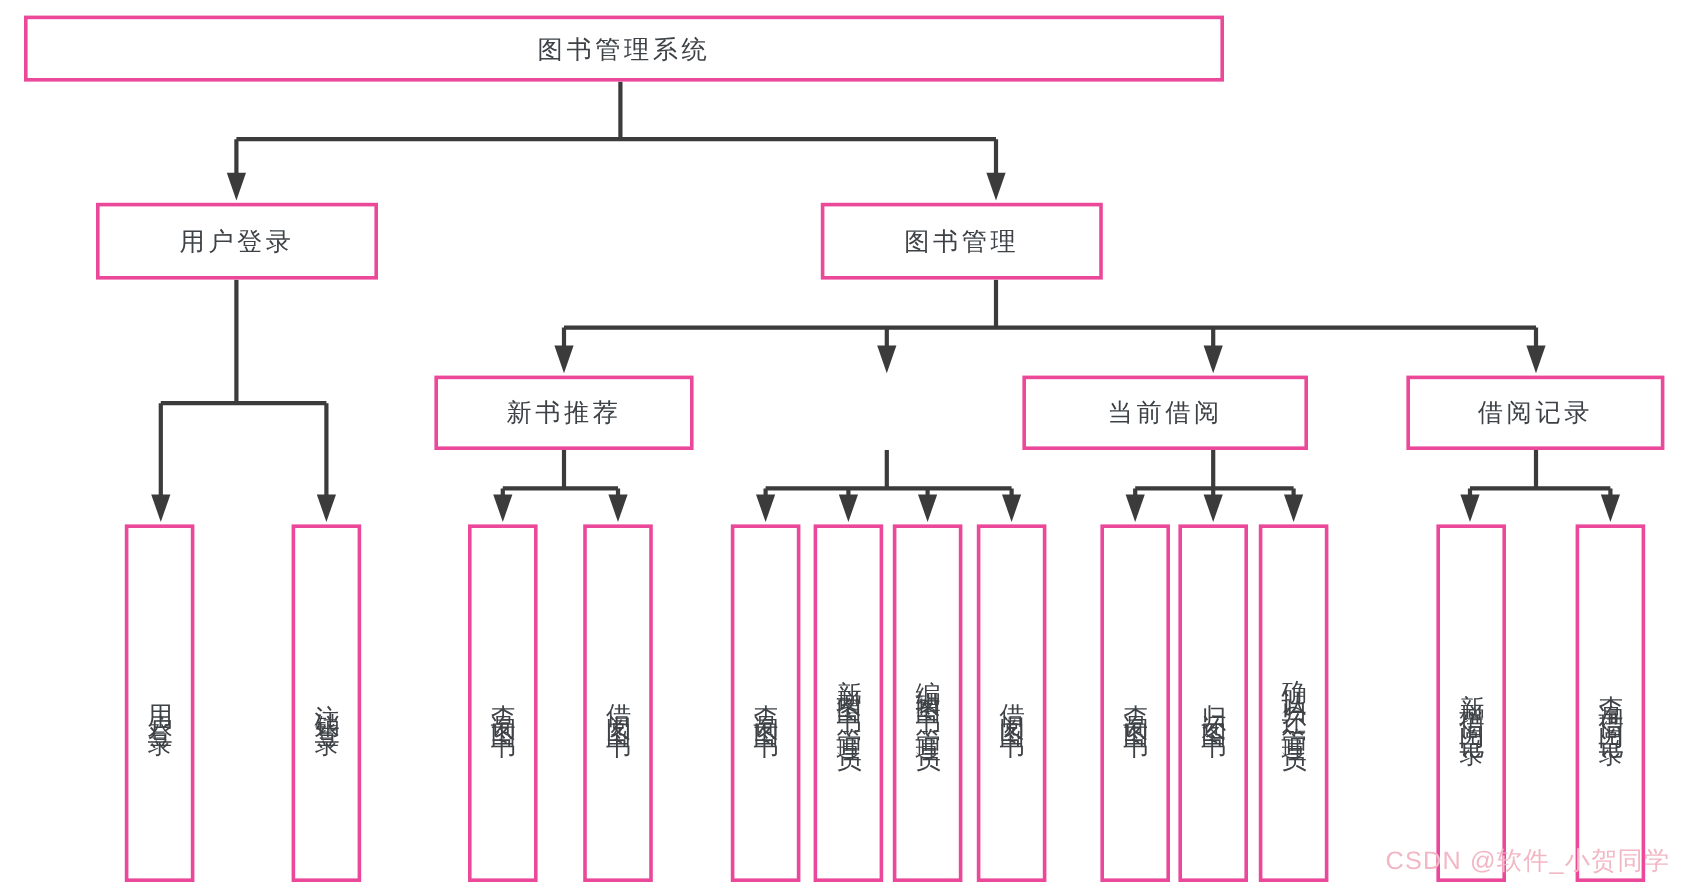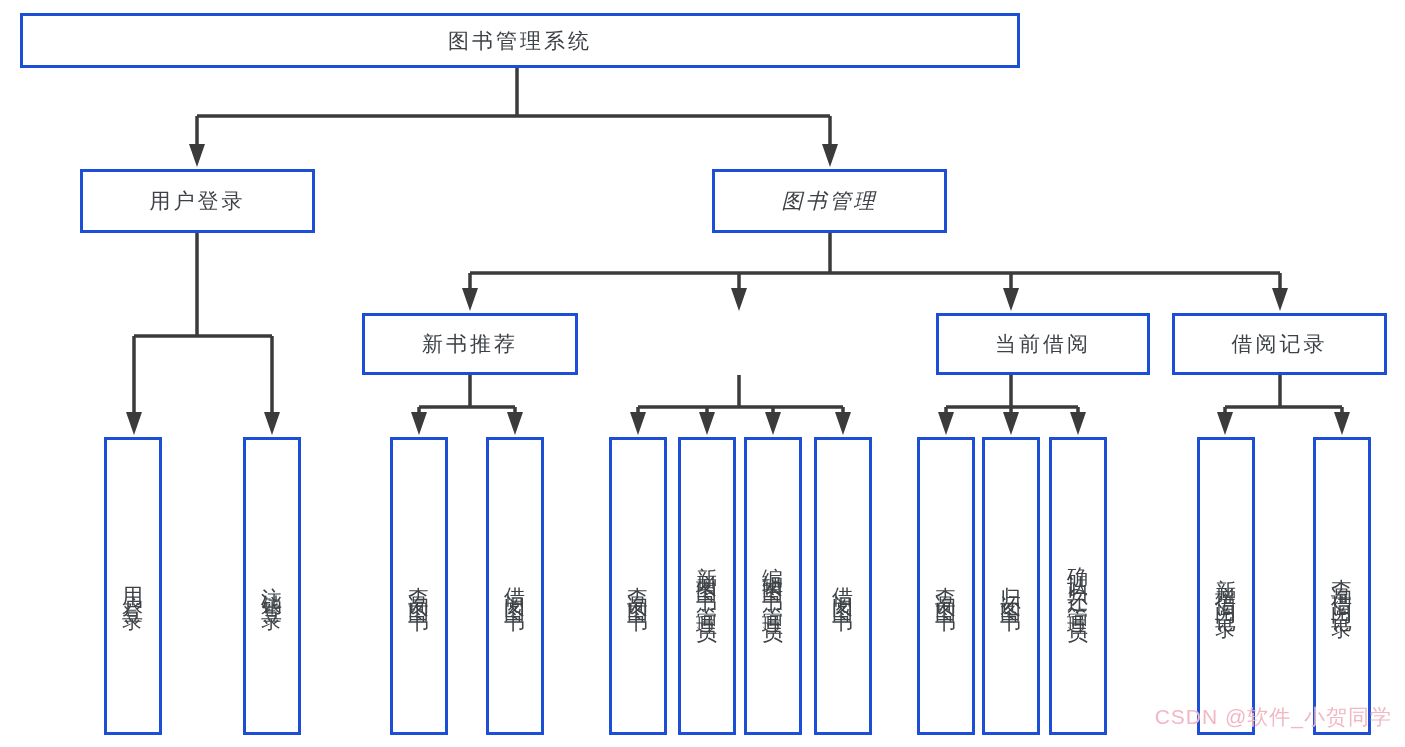--- a/index.html
+++ b/index.html
@@ -16,21 +16,21 @@
 
   .wires {
     position: absolute;
     left: 0; top: 0;
     width: 1405px; height: 747px;
     z-index: 1;
   }
 
   .node {
     position: absolute;
-    border: 3px solid #1d4ed8;
+    border: 3px solid #ec4899;
     background: #ffffff;
     color: #3e4246;
     display: flex;
     align-items: center;
     justify-content: center;
     font-size: 21px;
     letter-spacing: 3px;
     z-index: 2;
     text-align: center;
     white-space: nowrap;
@@ -39,24 +39,24 @@
   .leaf {
     writing-mode: vertical-rl;
     letter-spacing: 8px;
     line-height: 1;
     white-space: normal;
   }
 
   
   .n-root            { left: 20px;   top: 13px;  width: 1000px; height: 55px; }
   .n-user-login      { left: 80px;   top: 169px; width: 235px;  height: 64px; }
-  .n-book-mgmt       { left: 712px;  top: 169px; width: 235px;  height: 64px; font-style: italic; }
+  .n-book-mgmt       { left: 684px;  top: 169px; width: 235px;  height: 64px; }
   .n-new-book-rec    { left: 362px;  top: 313px; width: 216px;  height: 62px; }
   .n-book-borrow     { left: 632px;  top: 313px; width: 214px;  height: 62px; }
-  .n-current-borrow  { left: 936px;  top: 313px; width: 214px;  height: 62px; }
+  .n-current-borrow  { left: 852px;  top: 313px; width: 238px;  height: 62px; }
   .n-borrow-records  { left: 1172px; top: 313px; width: 215px;  height: 62px; }
 
   .leaf { top: 437px; height: 298px; width: 58px; }
   .l-user-login   { left: 104px; }
   .l-logout       { left: 243px; }
   .l-nbr-query    { left: 390px; }
   .l-nbr-borrow   { left: 486px; }
   .l-bb-query     { left: 609px; }
   .l-bb-add       { left: 678px; }
   .l-bb-edit      { left: 744px; }

